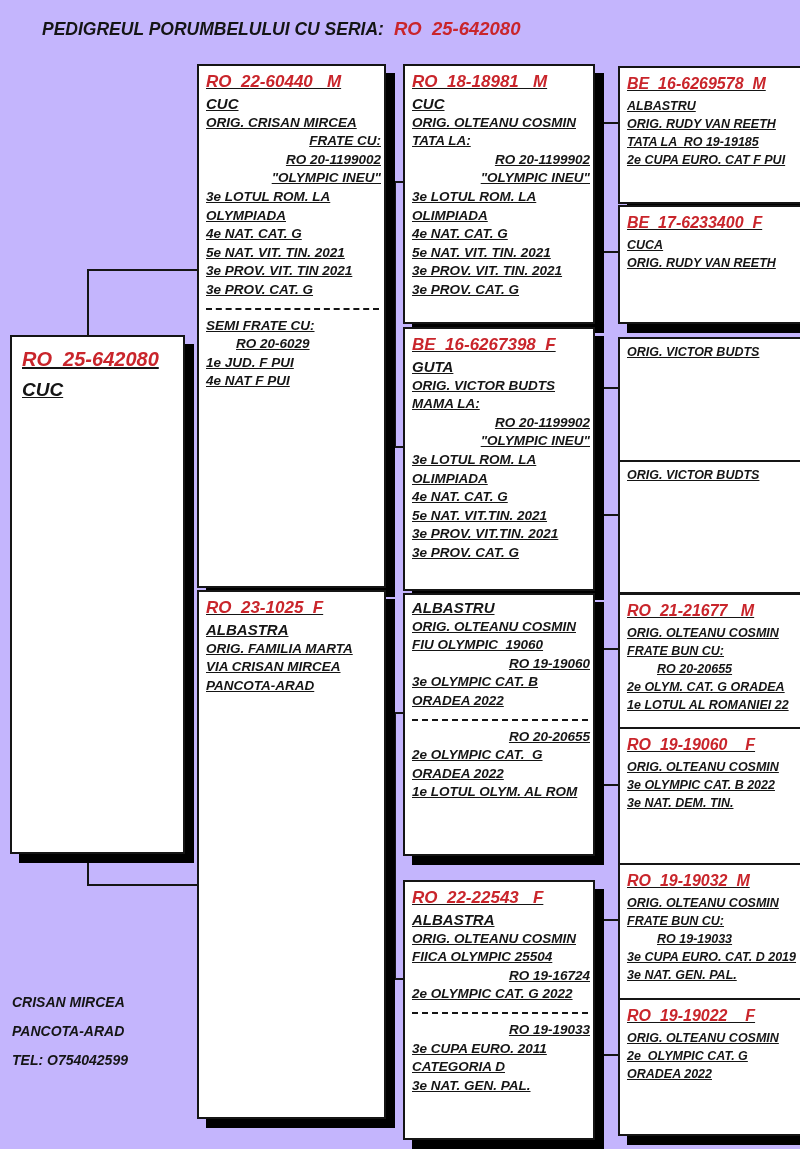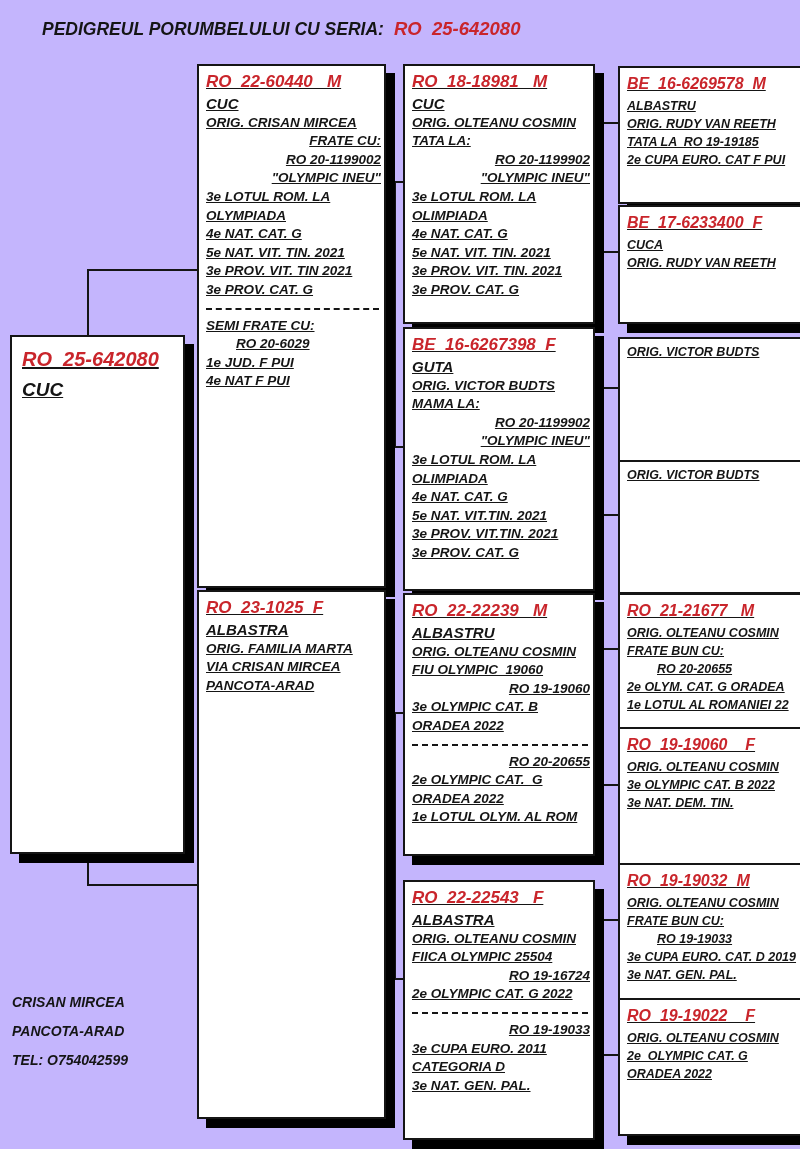--- a/index.html
+++ b/index.html
@@ -124,21 +124,20 @@
       <div class="ln center">RO 20-1199902</div>
       <div class="ln center">"OLYMPIC INEU"</div>
       <div class="ln">3e LOTUL ROM. LA</div>
       <div class="ln">OLIMPIADA</div>
       <div class="ln">4e NAT. CAT. G</div>
       <div class="ln">5e NAT. VIT.TIN. 2021</div>
       <div class="ln">3e PROV. VIT.TIN. 2021</div>
       <div class="ln">3e PROV. CAT. G</div>
     </div>
   <div class="pbox" style="left:403px;top:593px;width:178px;height:239px;">
-      <div class="ring">RO  22-22239   M</div>
       <div class="ln name">ALBASTRU</div>
       <div class="ln">ORIG. OLTEANU COSMIN</div>
       <div class="ln">FIU OLYMPIC  19060</div>
       <div class="ln center">RO 19-19060</div>
       <div class="ln">3e OLYMPIC CAT. B</div>
       <div class="ln">ORADEA 2022</div>
       <div class="ln dashes"></div>
       <div class="ln center">RO 20-20655</div>
       <div class="ln">2e OLYMPIC CAT.  G</div>
       <div class="ln">ORADEA 2022</div>

